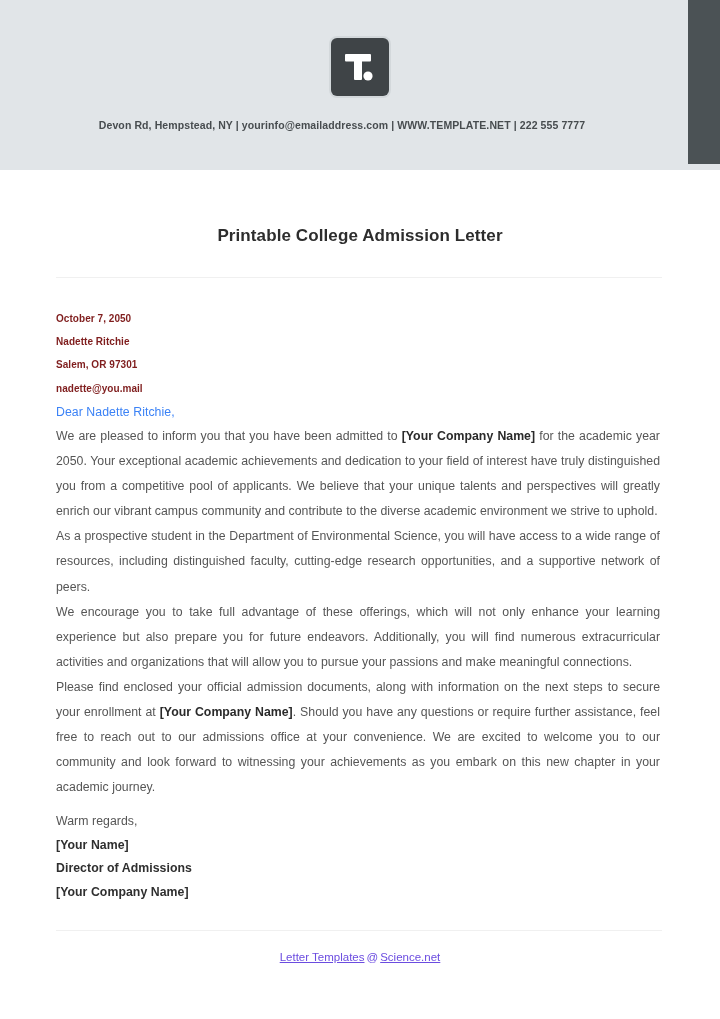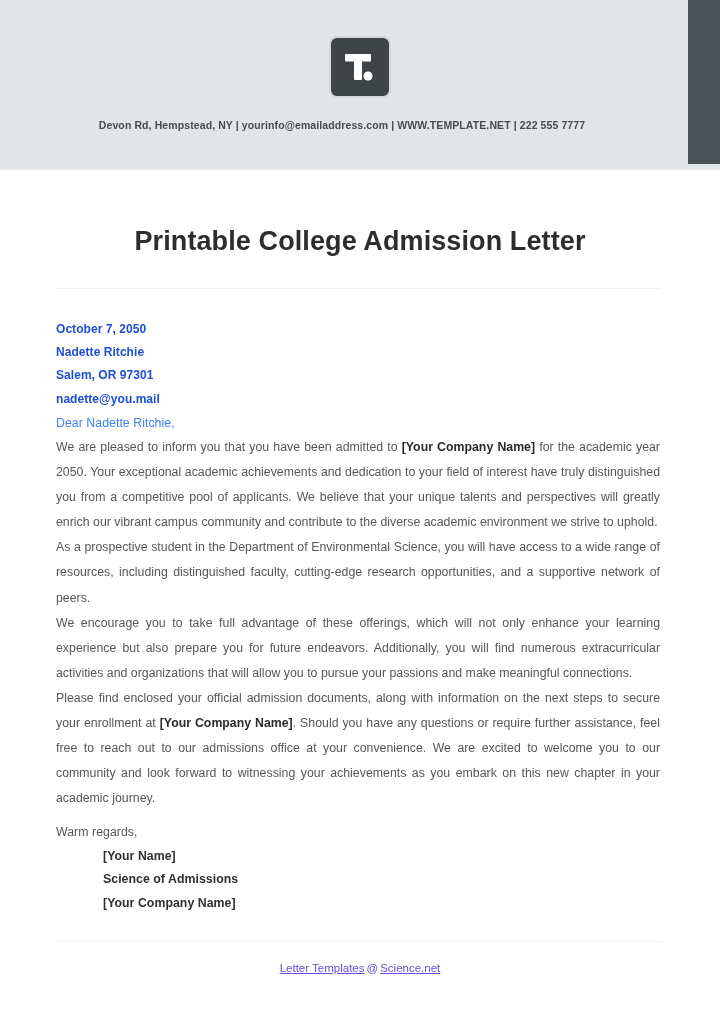--- a/index.html
+++ b/index.html
@@ -66,41 +66,41 @@
   .page {
     position: relative;
     width: 720px;
     background: #ffffff;
   }
 
   .doc-title {
     margin: 0;
     padding: 56px 0 0 0;
     text-align: center;
-    font-size: 27px;
+    font-size: 17px;
     font-weight: bold;
     color: #2d2d2d;
     letter-spacing: 0.1px;
   }
 
   .divider {
     height: 1px;
     background: #f0f0f0;
     margin: 31px 58px 0 56px;
   }
 
   .letter {
     margin: 0;
     padding: 29px 60px 0 56px;
   }
 
   .addr-line {
-    font-size: 12px;
-    font-weight: bold;
-    color: #1d4ed8;
+    font-size: 10px;
+    font-weight: bold;
+    color: #7f1d1d;
     line-height: 23.2px;
     letter-spacing: 0.05px;
   }
 
   .salutation {
     font-size: 12.3px;
     color: #3b82f6;
     line-height: 23.2px;
     margin-top: 1px;
     letter-spacing: 0.05px;
@@ -127,21 +127,20 @@
     line-height: 23.4px;
     margin-top: 10px;
     letter-spacing: 0.05px;
   }
   .sign-line {
     font-size: 12.3px;
     font-weight: bold;
     color: #2f2f2f;
     line-height: 23.4px;
     letter-spacing: 0.05px;
-    margin-left: 47px;
   }
 
   .footer-divider {
     height: 1px;
     background: #f0f0f0;
     margin: 26px 58px 0 56px;
   }
 
   .footer {
     text-align: center;
@@ -204,21 +203,21 @@
     <p class="para">
       <span>We encourage you to take full advantage of these offerings, which will not only enhance your learning experience but also prepare you for future endeavors. Additionally, you will find numerous extracurricular activities and organizations that will allow you to pursue your passions and make meaningful connections.</span>
     </p>
 
     <p class="para">
       <span>Please find enclosed your official admission documents, along with information on the next steps to secure your enrollment at </span><span class="ph">[Your Company Name]</span><span>. Should you have any questions or require further assistance, feel free to reach out to our admissions office at your convenience. We are excited to welcome you to our community and look forward to witnessing your achievements as you embark on this new chapter in your academic journey.</span>
     </p>
 
     <div class="closing">Warm regards,</div>
     <div class="sign-line">[Your Name]</div>
-    <div class="sign-line">Science of Admissions</div>
+    <div class="sign-line">Director of Admissions</div>
     <div class="sign-line">[Your Company Name]</div>
 
   </div>
 
   <div class="footer-divider"></div>
 
   <div class="footer">
     <a href="#">Letter Templates</a><span class="at">@</span><a href="#">Science.net</a>
   </div>
 

